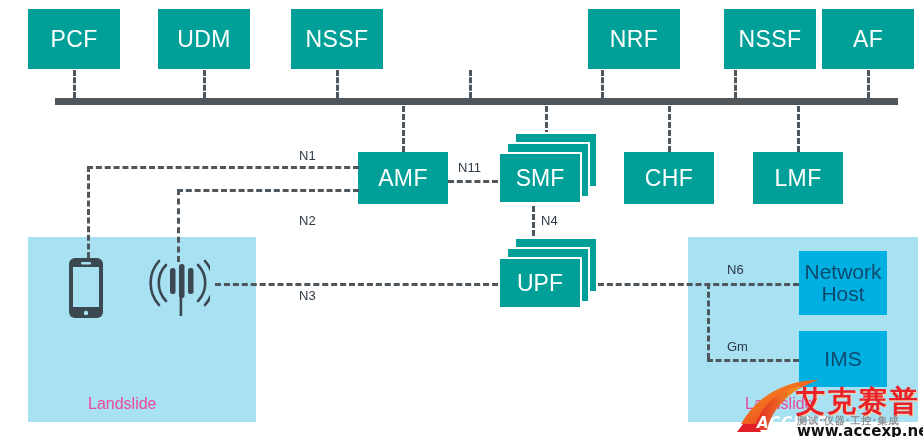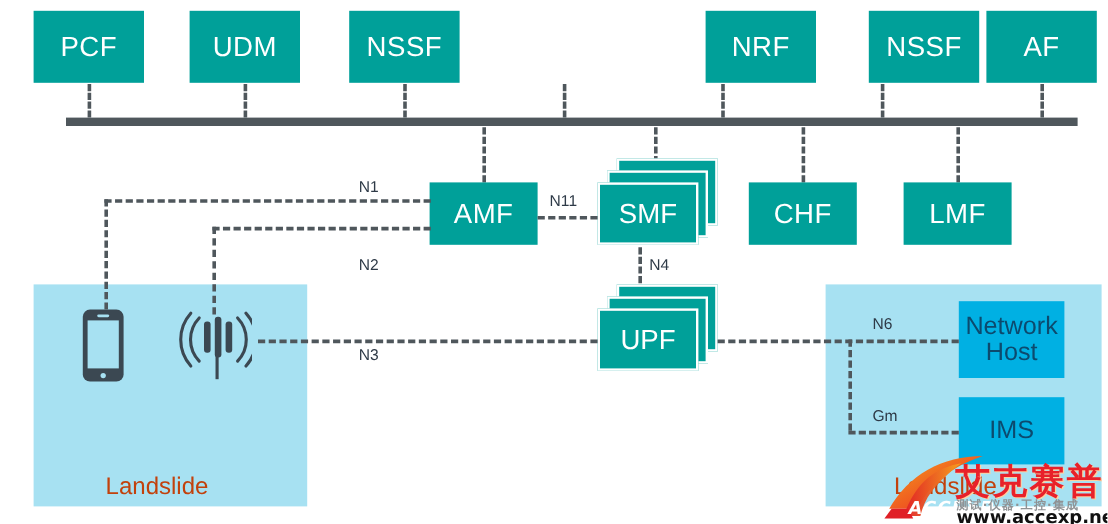--- a/index.html
+++ b/index.html
@@ -70,22 +70,22 @@
     line-height: 1.05;
     font-family: "Liberation Sans", sans-serif;
   }
 
   
   .zone {
     background: #a7e1f2;
   }
   .zone-label {
     position: absolute;
-    color: #c2410c;
-    font-size: 20px;
+    color: #ec4899;
+    font-size: 16px;
     font-family: "Liberation Sans", sans-serif;
   }
 
   
   .bus {
     background: #4f575c;
   }
 
   
   .dash-h {

